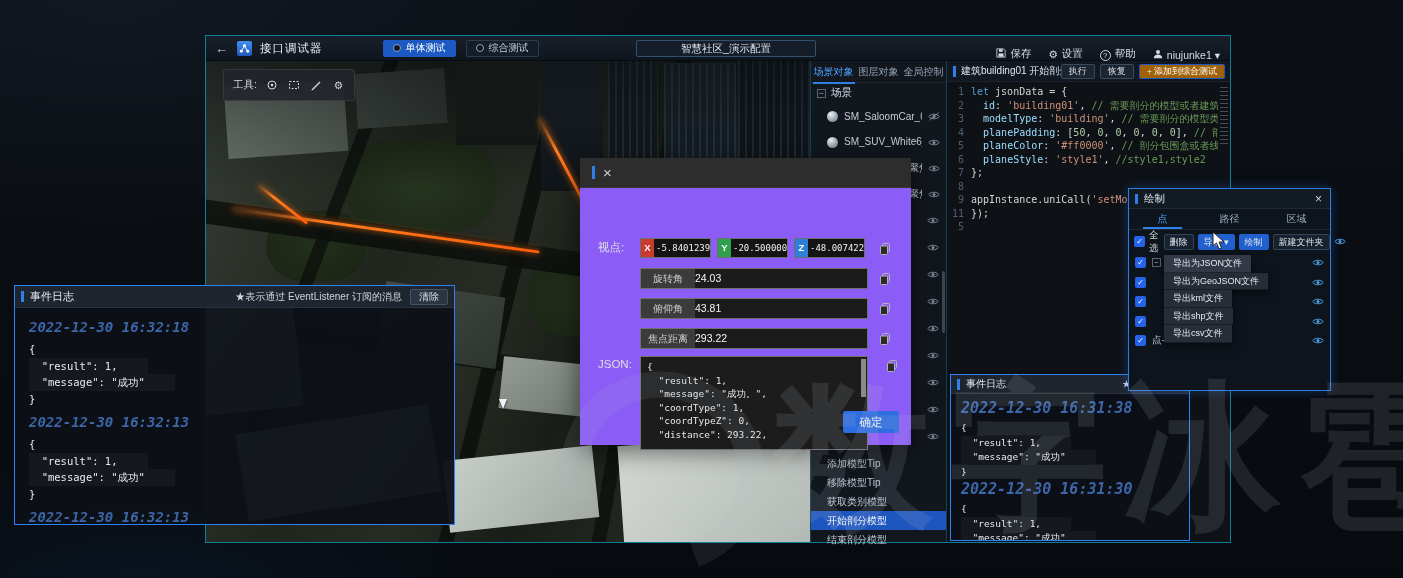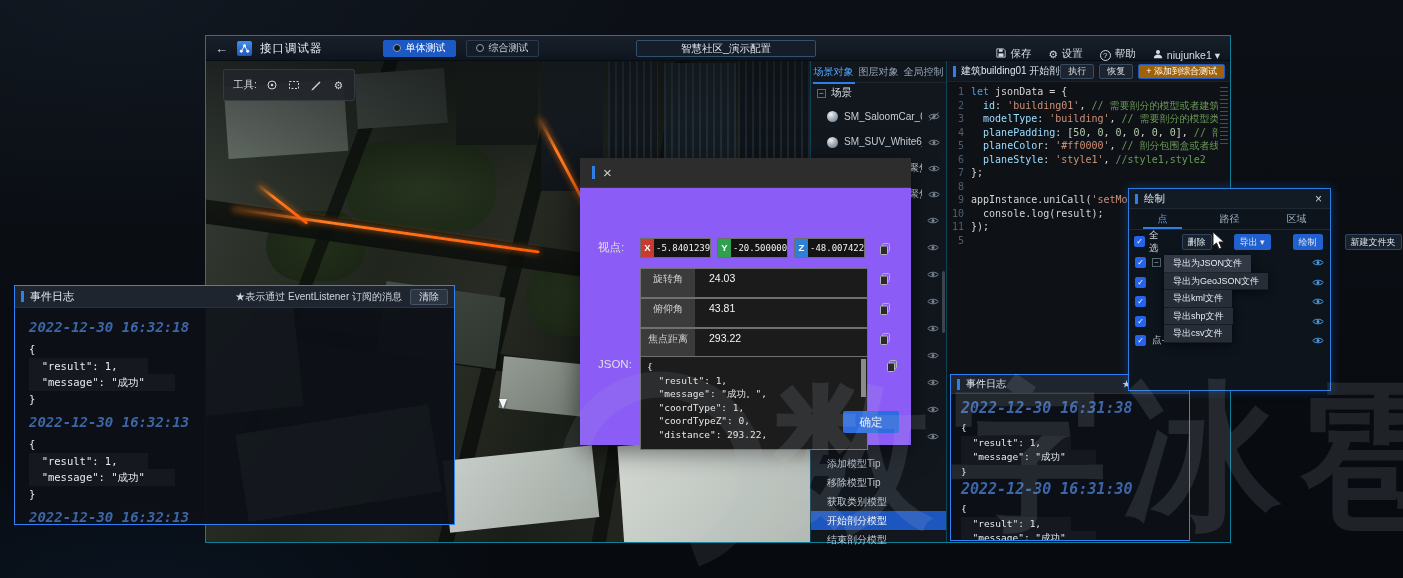--- a/index.html
+++ b/index.html
@@ -84,21 +84,21 @@
 
   
   #code-panel { position:absolute; left:740px; top:25px; right:0; bottom:0;
     background:#0e1217; border-left:1px solid #0b4454; }
   #code-header { height:21px; display:flex; align-items:center; border-bottom:1px solid #1a222c;
     background:#121821; }
   #code-accent { width:3px; height:11px; background:#2f7fe8; margin:0 5px 0 6px; }
   #code-title { color:#dfe6ee; font-size:10px; flex:1; white-space:nowrap; overflow:hidden; }
   .code-btn { height:15px; line-height:13px; padding:0 7px; margin-right:5px; font-size:9px;
     color:#d6dde5; background:#1c2430; border:1px solid #3a4a5e; border-radius:2px; cursor:pointer;
-    white-space:nowrap; }
+    white-space:nowrap;font-family:Liberation Serif, serif; }
   .code-btn.blue { background:#a16207; border-color:#1d59c2; color:#fff; }
   #code-lines { position:absolute; left:0; right:12px; top:24px; bottom:170px; overflow:hidden;
     font-family:"DejaVu Sans Mono",monospace; font-size:10px; line-height:13.5px; }
   .cl { display:flex; white-space:pre; }
   .cl .gut { width:17px; text-align:right; color:#4f5e6e; flex:0 0 auto; margin-right:7px; }
   .cl .src { color:#d4d4d4; }
   .kw { color:#569cd6; } .str { color:#ce9178; } .num { color:#b5cea8; }
   .com { color:#6a9955; } .prop { color:#9cdcfe; }
   #minimap { position:absolute; right:2px; top:26px; width:8px; height:58px;
     background:repeating-linear-gradient(180deg, rgba(190,210,225,.30) 0 1px, transparent 1px 4px); }
@@ -135,24 +135,24 @@
   #modal-accent { width:3px; height:13px; background:#2f7fe8; margin:0 8px 0 12px; }
   #modal-title { color:#e8e8e8; font-size:12px; flex:1; }
   .close-x { color:#cfcfcf; font-size:15px; margin-right:12px; cursor:pointer; line-height:1; }
   #modal-body { position:absolute; left:0; right:0; top:30px; bottom:0; background:#8b5cf6; }
   .m-row { position:absolute; left:60px; width:228px; height:21px; display:flex; }
   .m-label { position:absolute; left:18px; color:#e0e0e0; font-size:11.5px; }
   .coord { display:flex; height:20px; margin-right:6px; border:1px solid #6e6e6e; background:#141414; }
   .coord .tag { width:13px; color:#fff; font-size:9.5px; font-weight:bold; text-align:center; line-height:18px; }
   .coord .val { width:56px; color:#f2f2f2; font-size:9px; line-height:18px; padding-left:2px;
     font-family:"DejaVu Sans Mono",monospace; white-space:nowrap; overflow:hidden; }
-  .m-field { border:1px solid #707070; background:#1b1b1b; display:flex; width:228px; height:30px; }
+  .m-field { border:1px solid #707070; background:#1b1b1b; display:flex; width:228px; height:21px; }
   .m-field .chip { width:54px; background:#3b3b3b; color:#cfcfcf; font-size:10px; text-align:center;
     line-height:19px; flex:0 0 auto; }
-  .m-field .fval { color:#f5f5f5; font-size:10.5px; line-height:19px; padding-left:14px; }
+  .m-field .fval { color:#f5f5f5; font-size:10.5px; line-height:19px; padding-left:0; }
   .copy-ico { position:absolute; right:-22px; top:3px; color:#b5b5b5; cursor:pointer; }
   #modal-json-box { position:absolute; left:60px; top:168px; width:228px; height:94px;
     border:1px solid #707070; background:#1c1c1c; overflow:hidden; }
   #modal-json { color:#e8e8e8; font-size:9.5px; line-height:13.5px; padding:3px 6px;
     font-family:"DejaVu Sans Mono",monospace; }
   #modal-json-scroll { position:absolute; right:1px; top:2px; width:5px; height:38px; background:#8a8a8a; }
   #modal-ok { position:absolute; right:12px; bottom:12px; width:56px; height:22px; background:#2e6de0;
     color:#eef3fb; font-size:11.5px; text-align:center; line-height:22px; border-radius:2px; cursor:pointer; }
 
   
@@ -166,21 +166,21 @@
   .dr-tab { flex:1; text-align:center; font-size:10px; color:#9fb0c2; line-height:20px;
     position:relative; cursor:pointer; }
   .dr-tab.active { color:#4da3ff; }
   .dr-tab.active::after { content:""; position:absolute; left:14px; right:14px; bottom:0; height:2px;
     background:#2f7fe8; }
   #draw-toolbar { height:23px; display:flex; align-items:center; padding:0 5px; gap:4px; }
   .cb { width:11px; height:11px; background:#2563eb; border-radius:2px; color:#fff; font-size:8px;
     line-height:11px; text-align:center; display:inline-block; flex:0 0 auto; cursor:pointer; }
   #select-all-label { color:#d5dce4; font-size:9.5px; margin-right:1px; }
   .dr-btn { height:16px; line-height:14px; padding:0 5px; font-size:9px; border-radius:2px;
-    color:#dfe6ee; cursor:pointer; white-space:nowrap;margin-left:18px; }
+    color:#dfe6ee; cursor:pointer; white-space:nowrap; }
   .dr-btn.dark { background:#18222e; border:1px solid #31445c; }
   .dr-btn.blue { background:#2160cf; border:1px solid #2160cf; }
   #draw-rows { position:absolute; left:0; right:0; top:64px; }
   .dr-row { height:19.5px; display:flex; align-items:center; padding:0 6px; gap:6px; }
   .dr-row .lbl { flex:1; color:#d5dce4; font-size:9.5px; white-space:nowrap; overflow:hidden; }
   .pin-ico { width:7px; height:9px; background:#9fb0c2; border-radius:3px 3px 0 0; display:inline-block; }
   #draw-dropdown { position:absolute; left:35px; top:66px; z-index:5;
     filter:drop-shadow(0 2px 5px rgba(0,0,0,.55)); }
   .dd-item { height:17.5px; line-height:17px; padding:0 9px; font-size:9px; color:#e6ebf2;
     background:#272d36; width:max-content; cursor:pointer; border-bottom:1px solid rgba(0,0,0,.35); }
@@ -434,21 +434,20 @@
       <div id="code-lines">
           <div class="cl"><span class="gut">1</span><span class="src"><span class="kw">let</span> jsonData = {</span></div>
           <div class="cl"><span class="gut">2</span><span class="src">  <span class="prop">id</span>: <span class="str">'building01'</span>, <span class="com">// 需要剖分的模型或者建筑ID</span></span></div>
           <div class="cl"><span class="gut">3</span><span class="src">  <span class="prop">modelType</span>: <span class="str">'building'</span>, <span class="com">// 需要剖分的模型类型, 可以是"mo</span></span></div>
           <div class="cl"><span class="gut">4</span><span class="src">  <span class="prop">planePadding</span>: [<span class="num">50</span>, <span class="num">0</span>, <span class="num">0</span>, <span class="num">0</span>, <span class="num">0</span>, <span class="num">0</span>], <span class="com">// 剖分包围盒相对于模</span></span></div>
           <div class="cl"><span class="gut">5</span><span class="src">  <span class="prop">planeColor</span>: <span class="str">'#ff0000'</span>, <span class="com">// 剖分包围盒或者线的颜色</span></span></div>
           <div class="cl"><span class="gut">6</span><span class="src">  <span class="prop">planeStyle</span>: <span class="str">'style1'</span>, <span class="com">//style1,style2</span></span></div>
           <div class="cl"><span class="gut">7</span><span class="src">};</span></div>
           <div class="cl"><span class="gut">8</span><span class="src"></span></div>
           <div class="cl"><span class="gut">9</span><span class="src">appInstance.uniCall(<span class="str">'setModelClipping'</span>, jsonData, (resu</span></div>
-          <div class="cl"><span class="gut">10</span><span class="src">  console.log(result);</span></div>
           <div class="cl"><span class="gut">11</span><span class="src">});</span></div>
           <div class="cl"><span class="gut">5</span><span class="src"></span></div>
         </div>
       <div id="minimap"></div>
     </div>
   </div>
 
   <div id="left-log" class="log-panel">
     <div class="log-header">
       <span class="log-accent"></span>

